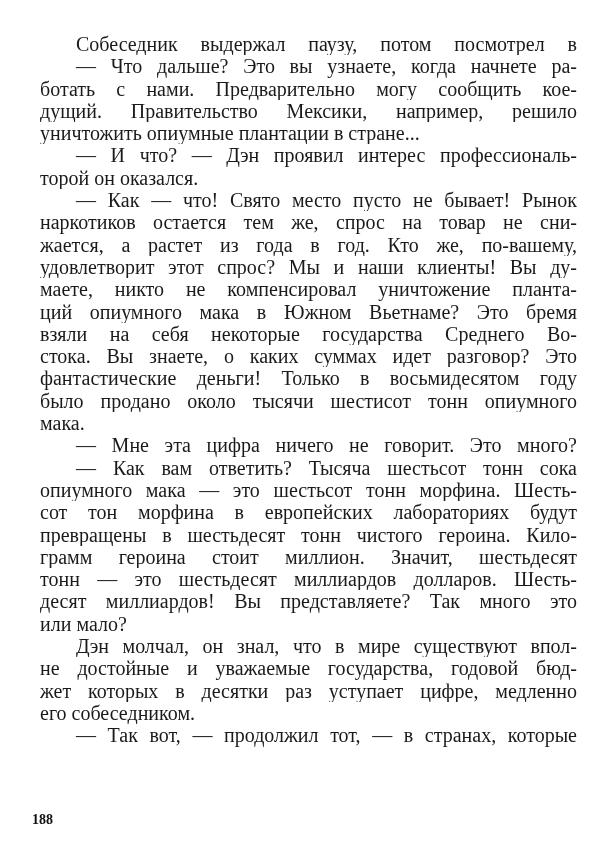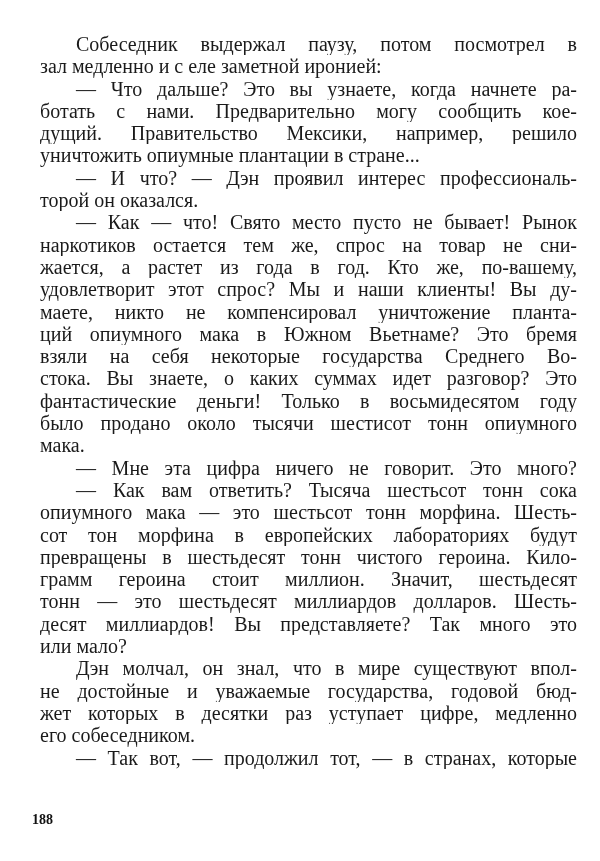--- a/index.html
+++ b/index.html
@@ -19,21 +19,20 @@
     position: absolute; left: 32px; top: 812px;
     font-family: "Liberation Serif", "DejaVu Serif", serif;
     font-size: 14px; font-weight: bold; color: #111;
   }
 </style>
 </head>
 <body>
 
 <div class="page" id="page">
     <div class="line indent">Собеседник выдержал паузу, потом посмотрел в</div>
-    <div class="line last">зал медленно и с еле заметной иронией:</div>
     <div class="line indent">— Что дальше? Это вы узнаете, когда начнете ра-</div>
     <div class="line">ботать с нами. Предварительно могу сообщить кое-</div>
     <div class="line">дущий. Правительство Мексики, например, решило</div>
     <div class="line last">уничтожить опиумные плантации в стране...</div>
     <div class="line indent">— И что? — Дэн проявил интерес профессиональ-</div>
     <div class="line last">торой он оказался.</div>
     <div class="line indent">— Как — что! Свято место пусто не бывает! Рынок</div>
     <div class="line">наркотиков остается тем же, спрос на товар не сни-</div>
     <div class="line">жается, а растет из года в год. Кто же, по-вашему,</div>
     <div class="line">удовлетворит этот спрос? Мы и наши клиенты! Вы ду-</div>

